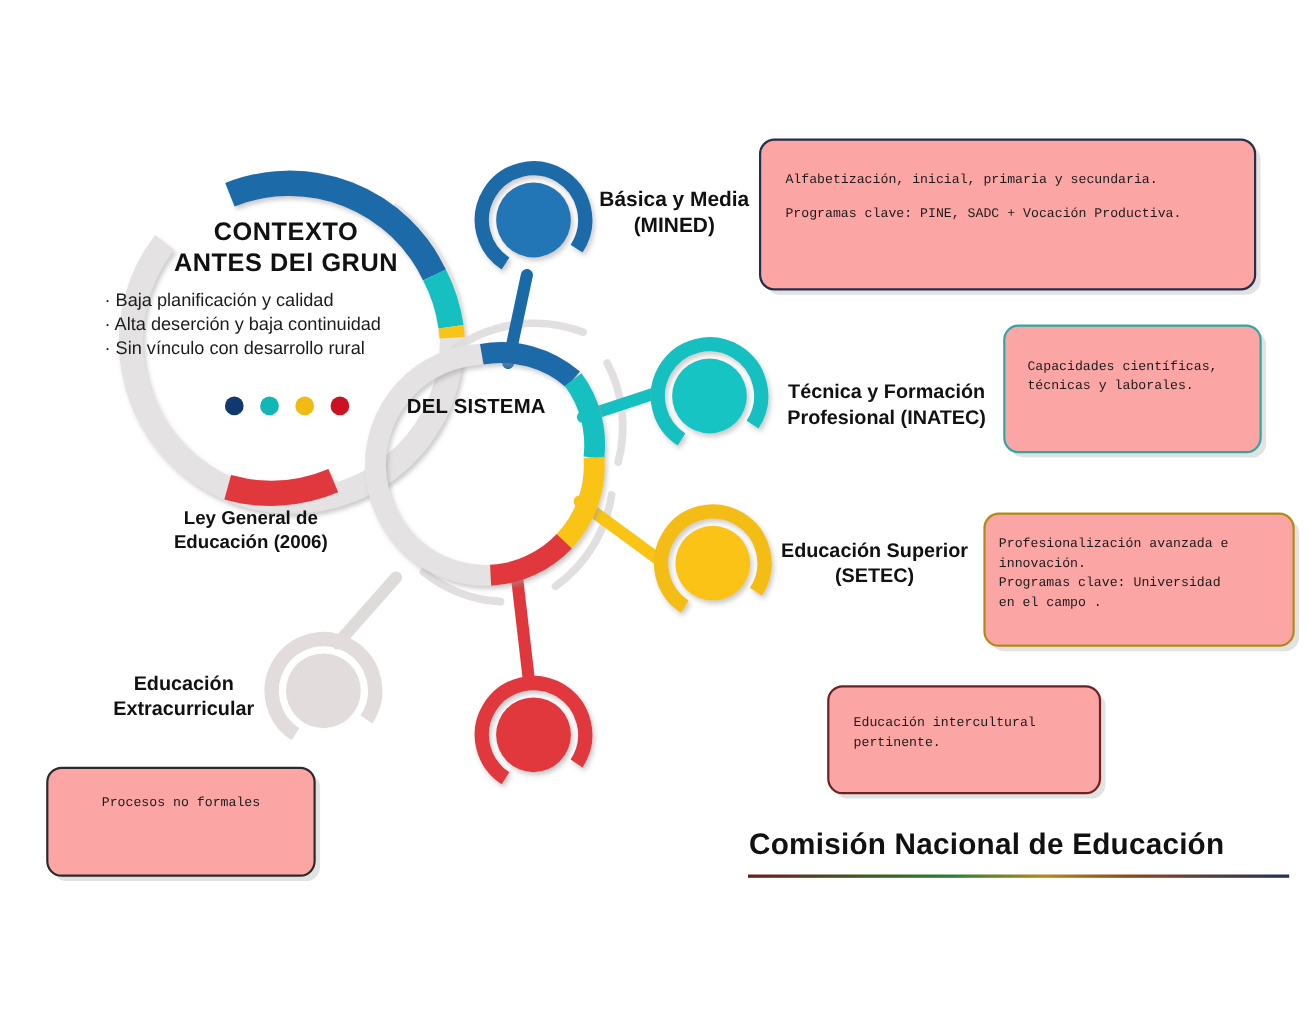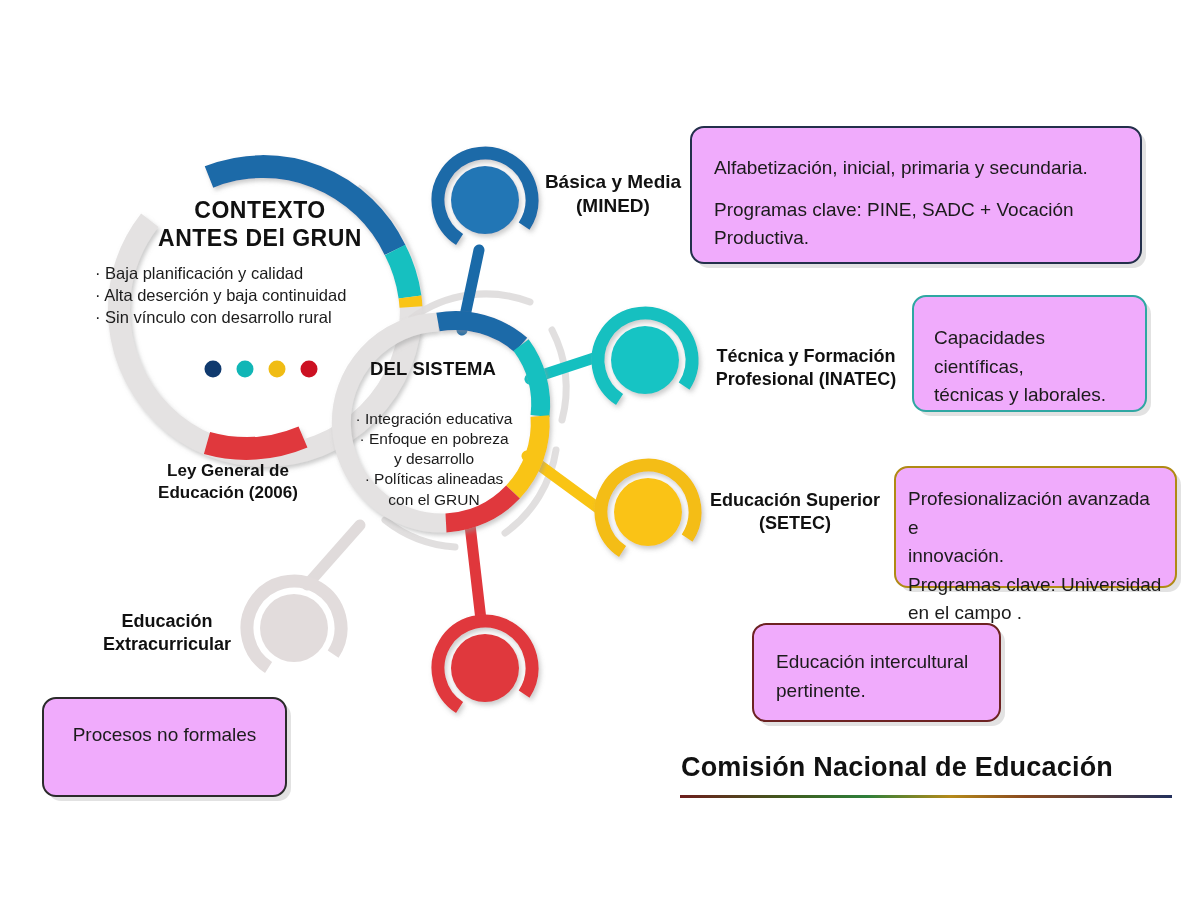--- a/index.html
+++ b/index.html
@@ -40,23 +40,24 @@
   
   .node-label{font-weight:700;color:#111;line-height:1.25;position:absolute;}
   .lbl-mined{left:533px;top:170px;width:160px;text-align:center;font-size:19px;}
   .lbl-inatec{left:697px;top:333px;width:218px;text-align:center;font-size:18px;margin-top:12px;}
   .lbl-setec{left:697px;top:489px;width:196px;text-align:center;font-size:18px;}
   .lbl-sear{left:534px;top:658px;width:205px;text-align:center;font-size:18px;}
   .lbl-extra{left:72px;top:610px;width:190px;text-align:center;font-size:18px;}
 
   
   .callout{
-    position:absolute;background:#f0abfc;border-radius:14px;
-    box-sizing:border-box;font-size:19px;line-height:1.5;color:#1b1b1b;
+    position:absolute;background:#fca5a5;border-radius:14px;
+    box-sizing:border-box;font-size:12px;line-height:1.5;color:#1b1b1b;
     box-shadow:5px 5px 0 -1px rgba(150,150,150,.28);
+    font-family:Liberation Mono, monospace;
   }
   .callout p{margin:0;}
   .callout p + p{margin-top:13px;}
 
   .co-mined{left:690px;top:126px;width:452px;height:138px;border:2px solid #232f4b;padding:26px 22px 0 22px;}
   .co-inatec{left:912px;top:295px;width:235px;height:117px;border:2px solid #2fa7a2;padding:27px 9px 0 20px;}
   .co-setec{left:894px;top:466px;width:283px;height:122px;border:2px solid #b08a14;padding:17px 10px 0 12px;}
   .co-setec p + p{margin-top:0;}
   .co-sear{left:752px;top:623px;width:249px;height:99px;border:2px solid #6d2222;padding:23px 22px 0 22px;}
   .co-extra{left:42px;top:697px;width:245px;height:100px;border:2px solid #2b2b2b;padding:22px 14px 0 14px;text-align:center;}
@@ -193,27 +194,20 @@
   </div>
 
   <div class="txt ley-label">
     <div>Ley General de</div>
     <div>Educación (2006)</div>
   </div>
 
   <div class="txt art-title">
     <div>DEL SISTEMA</div>
   </div>
-  <div class="txt art-bullets">
-    <div>· Integración educativa</div>
-    <div>· Enfoque en pobreza</div>
-    <div>y desarrollo</div>
-    <div>· Políticas alineadas</div>
-    <div>con el GRUN</div>
-  </div>
 
   <div class="node-label lbl-mined">
     <div>Básica y Media</div>
     <div>(MINED)</div>
   </div>
 
   <div class="node-label lbl-inatec">
     <div>Técnica y Formación</div>
     <div>Profesional (INATEC)</div>
   </div>

